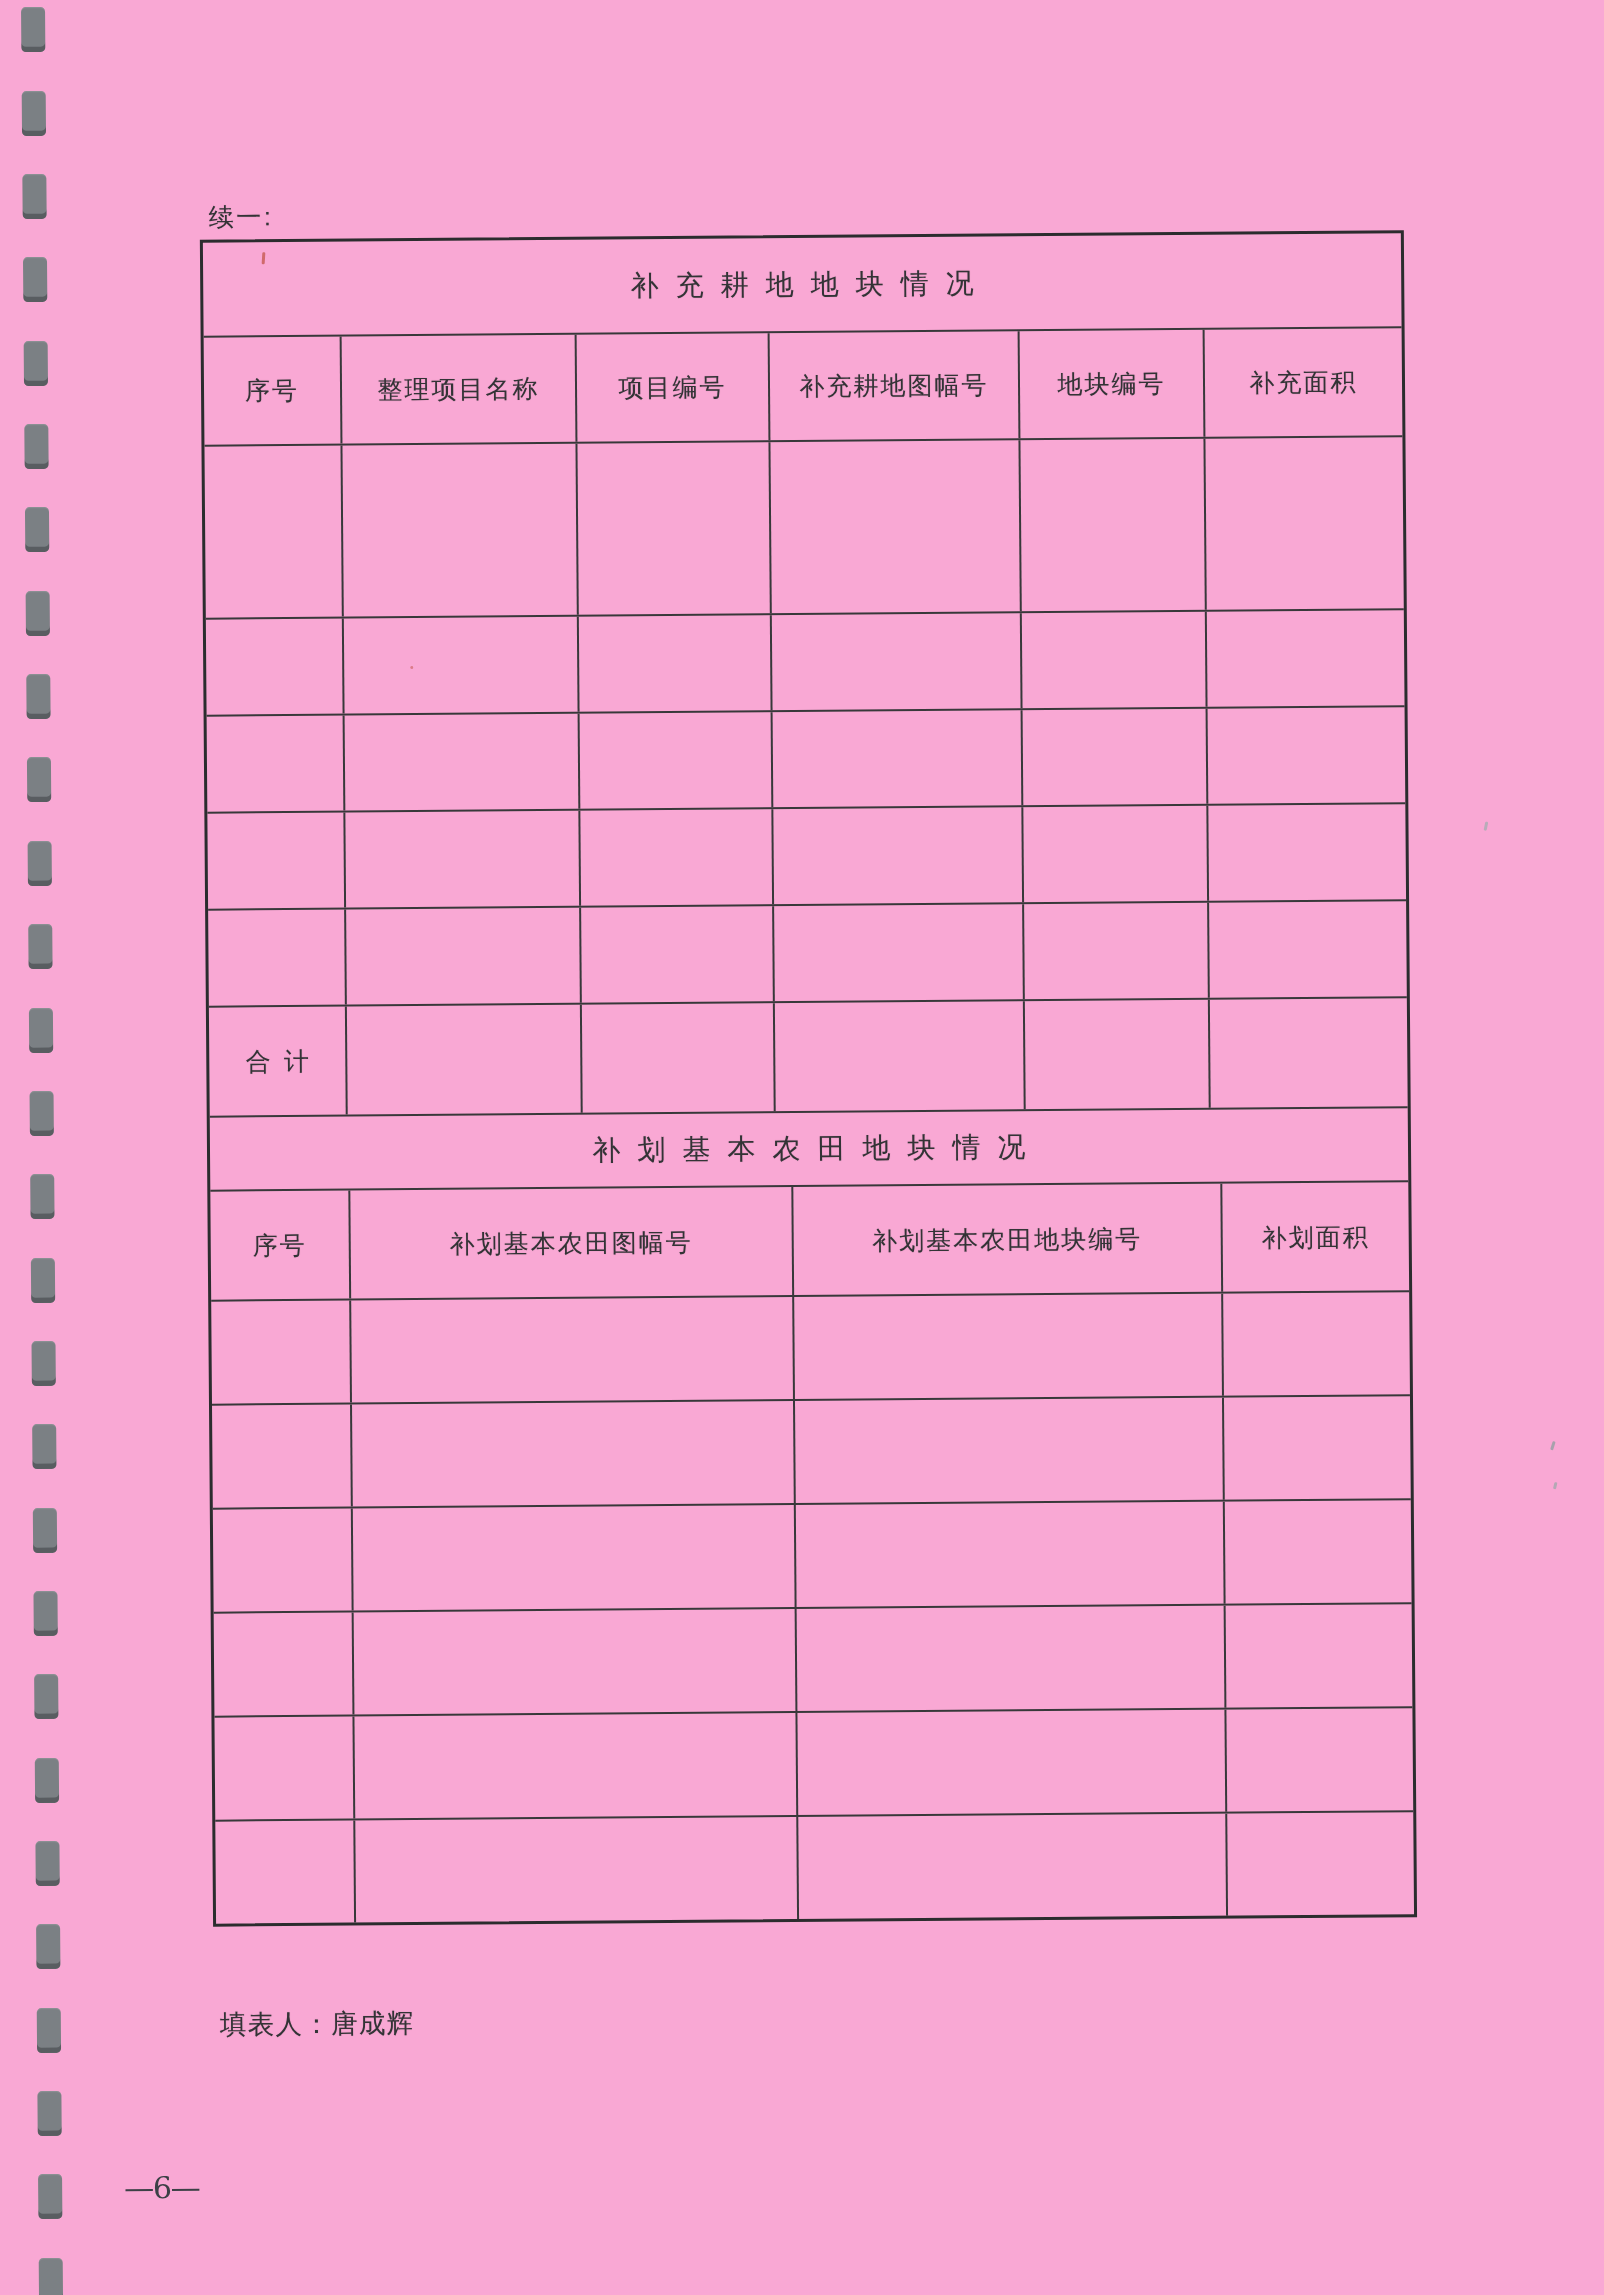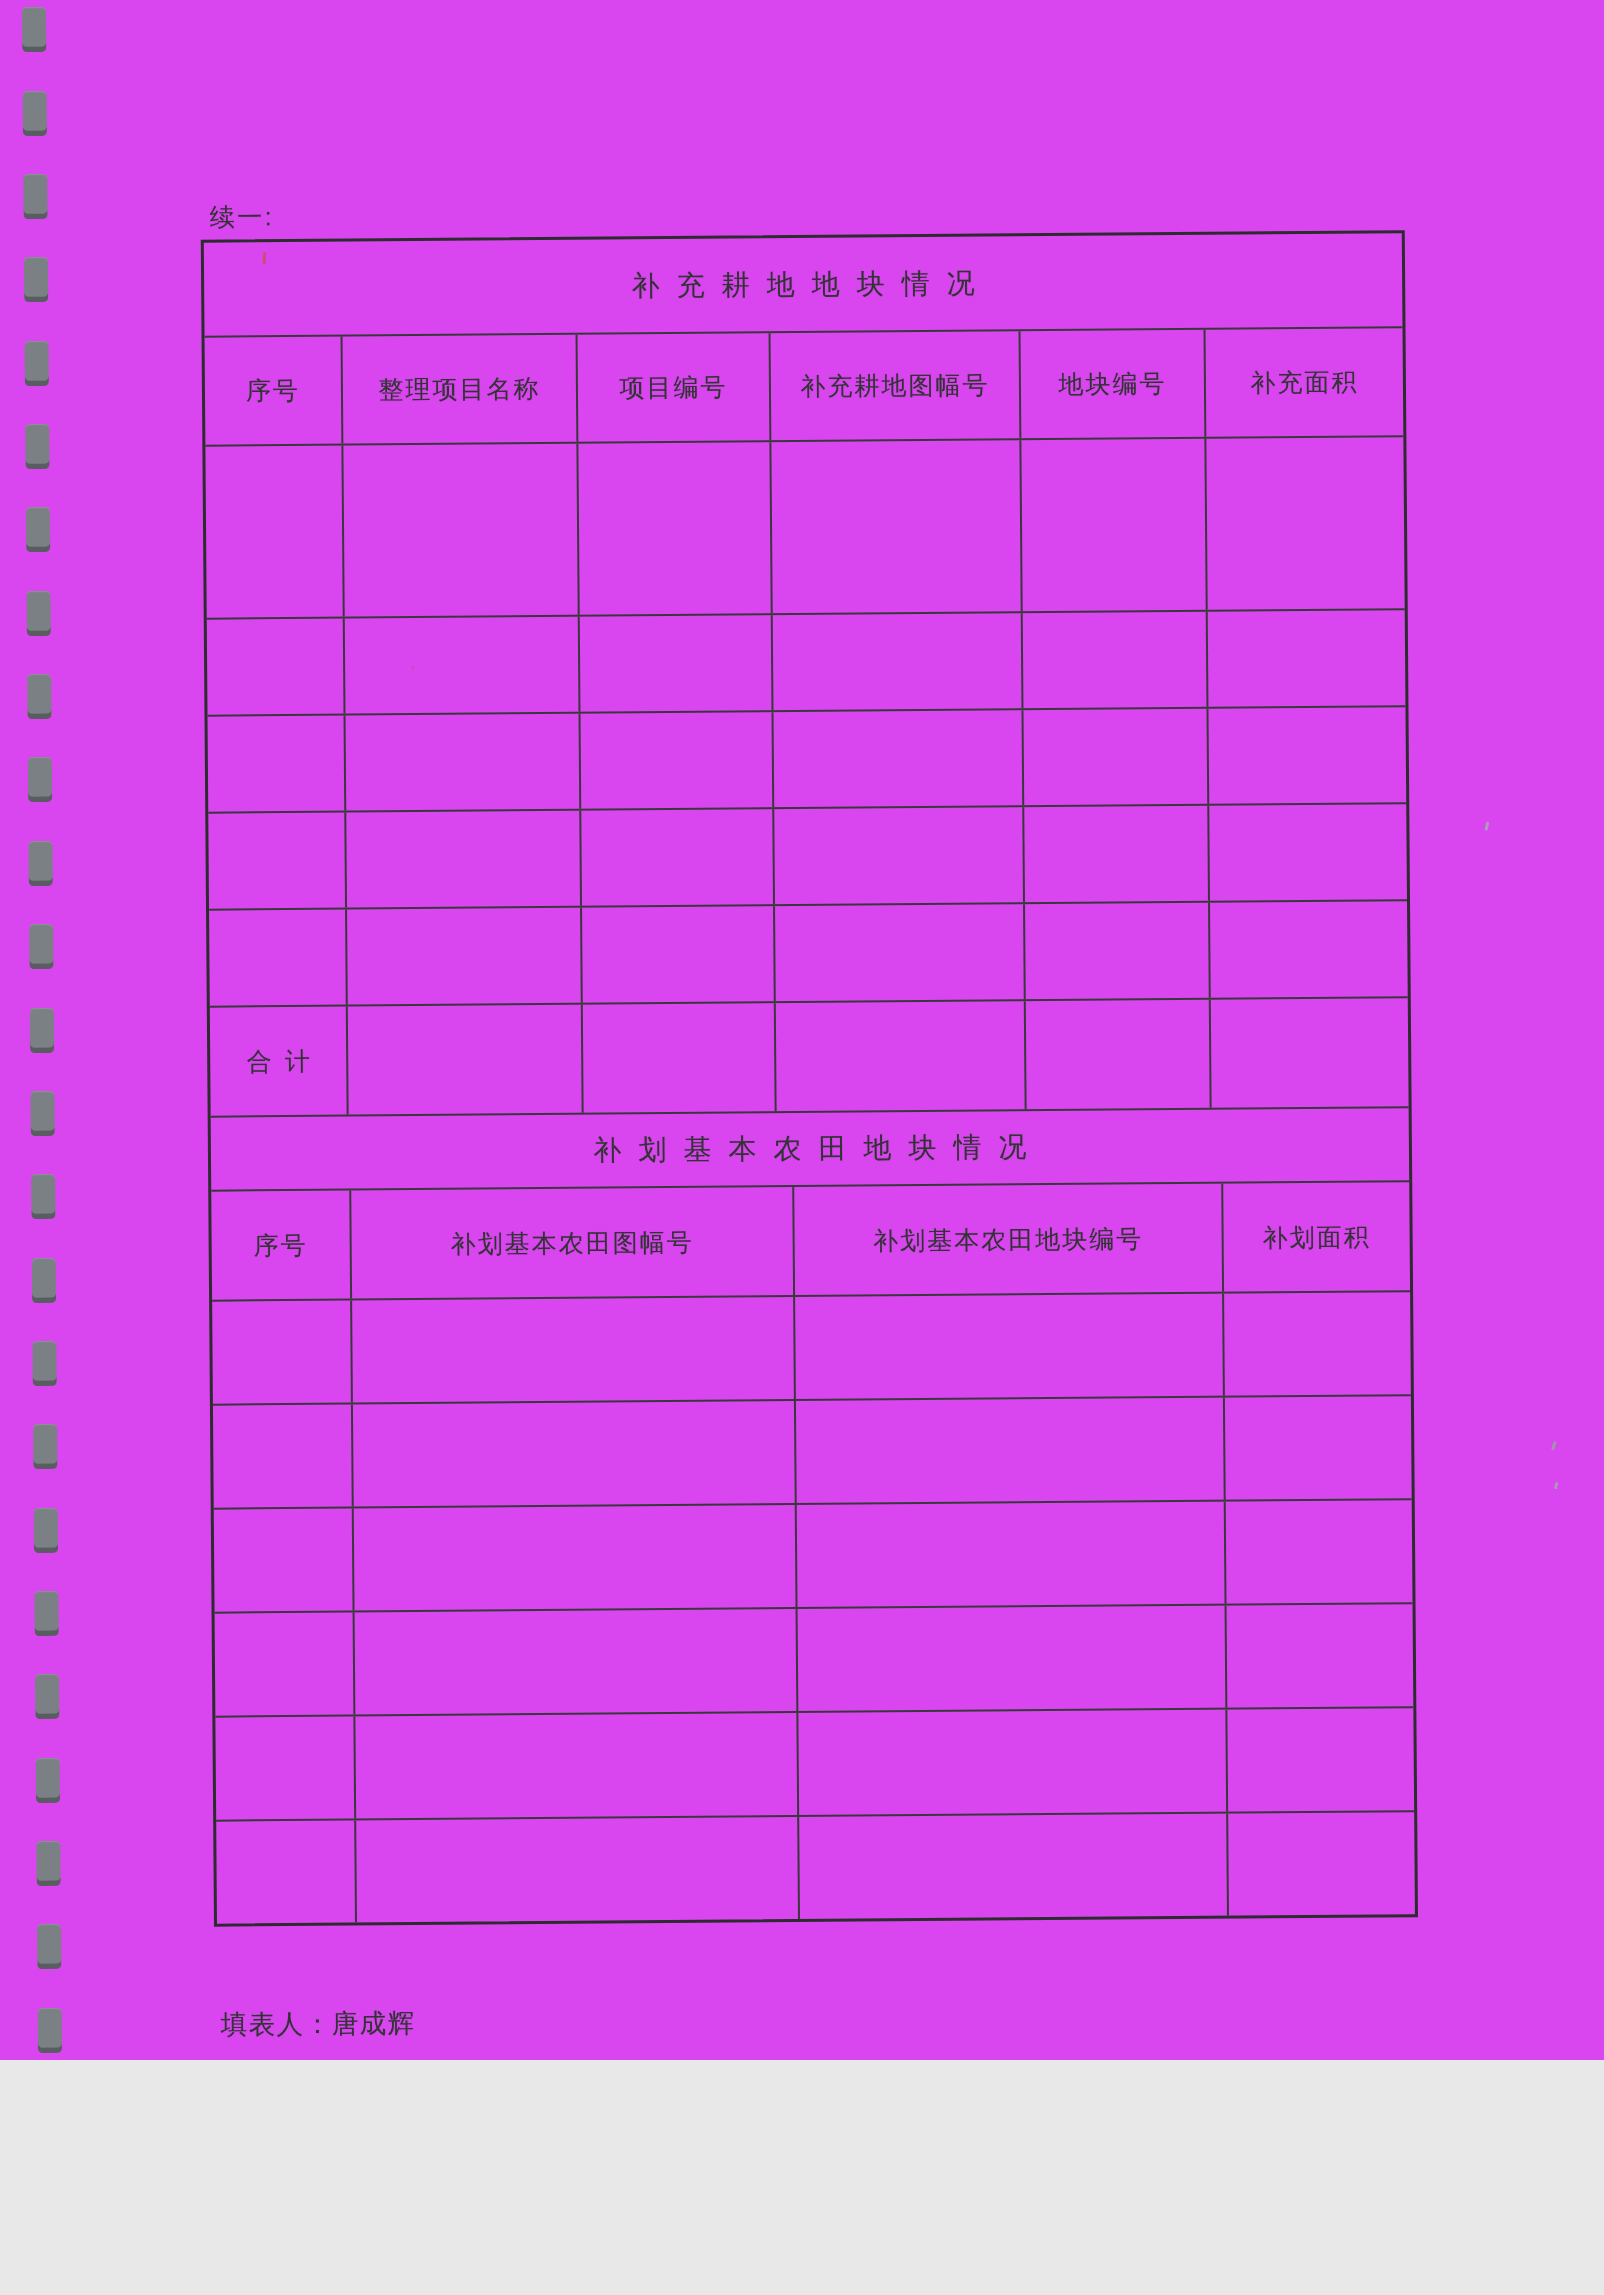--- a/index.html
+++ b/index.html
@@ -1,19 +1,19 @@
 <!DOCTYPE html>
 <html style="font-size:10.6px"><head>
 <meta charset="utf-8">
 <style>
   html,body{margin:0;padding:0;background:#e8e8e8;}
   #page{
     position:relative;
-    width:1605px;height:2060px;
-    background:#d946ef;
+    width:1605px;height:2295px;
+    background:#f9a8d4;
     overflow:hidden;
     font-family:"Liberation Sans","DejaVu Sans",sans-serif;
     color:#333336;
   }
   
   #skew{
     position:absolute;inset:0;
     transform:rotate(-0.45deg);
     transform-origin:50% 50%;
   }

